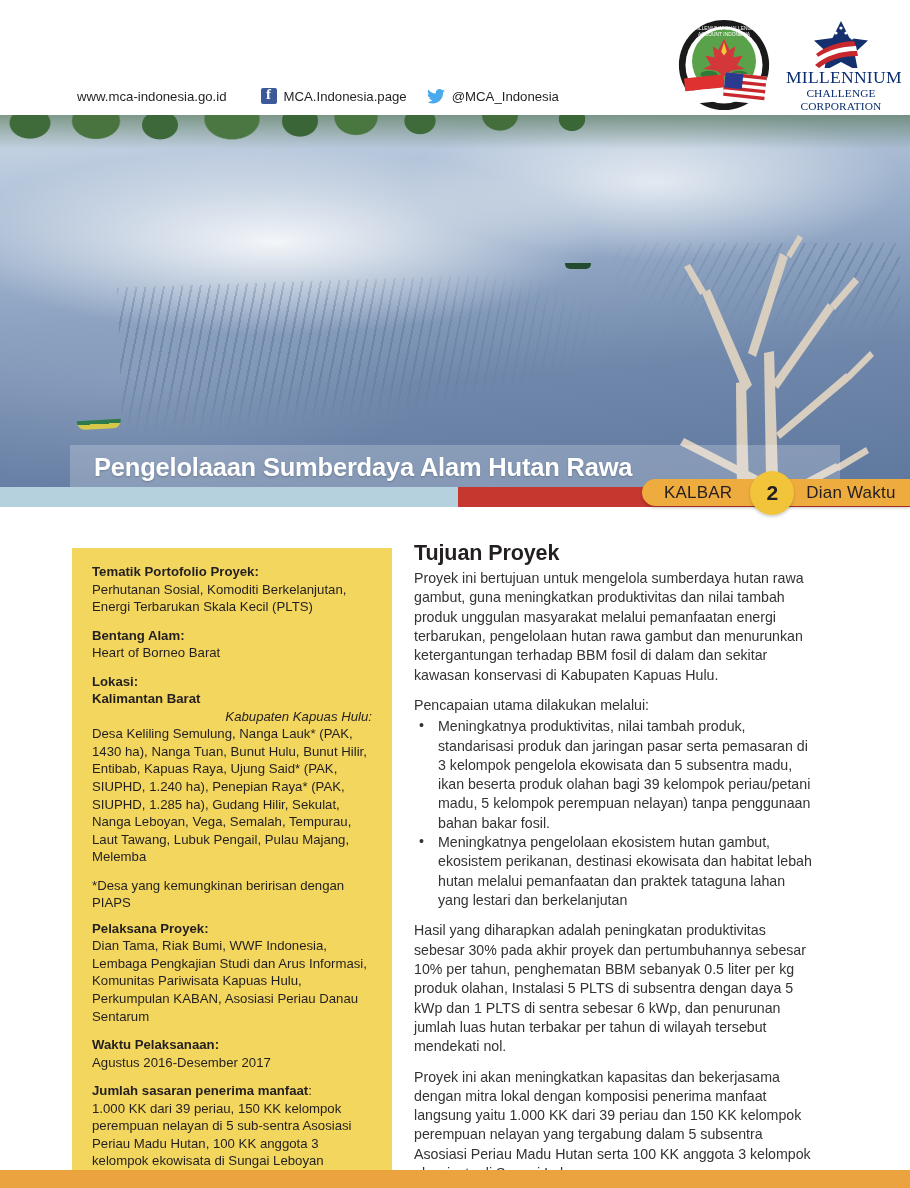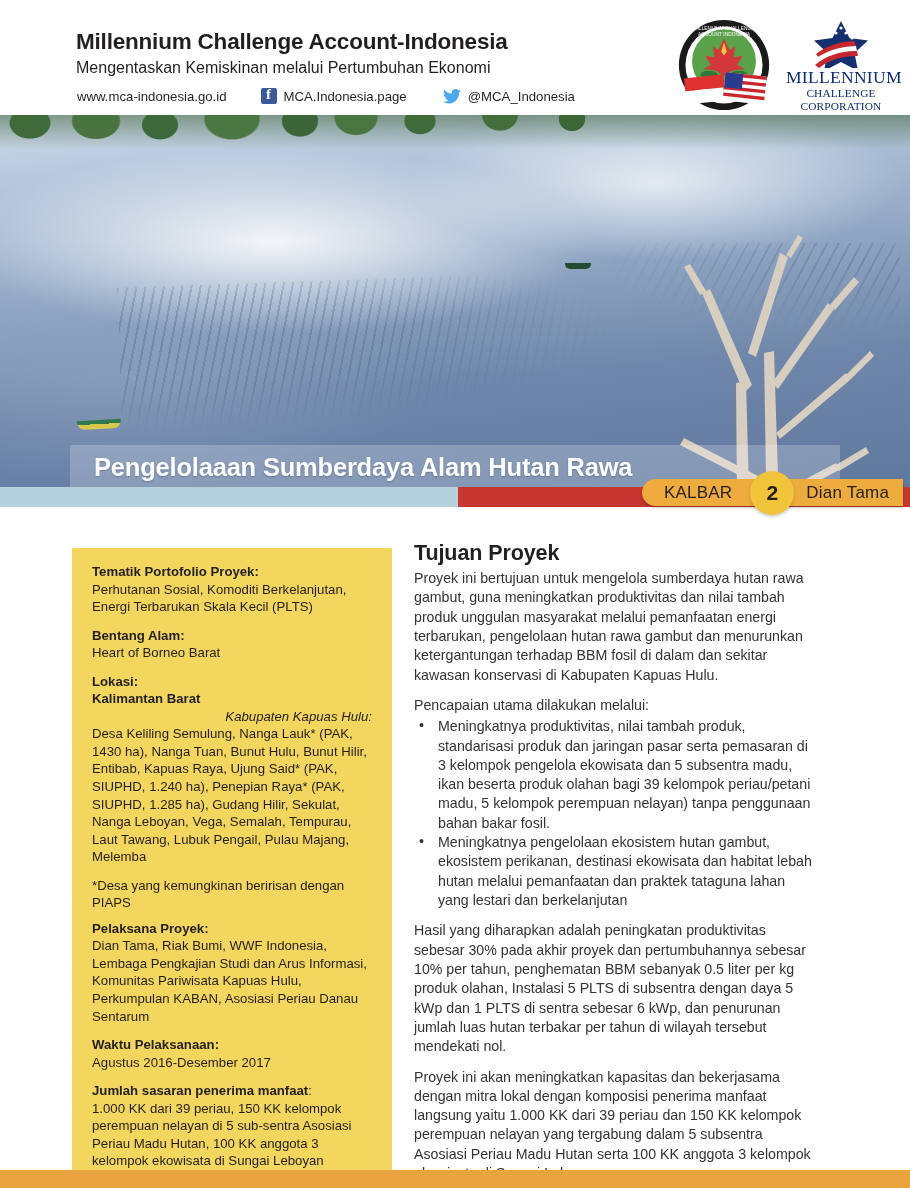--- a/index.html
+++ b/index.html
@@ -46,21 +46,21 @@
     position: absolute;
     left: 77px; top: 88px;
     display: flex;
     align-items: center;
     font-size: 13.2px;
     color: #231f20;
     white-space: nowrap;
   }
   .contact-item { display: flex; align-items: center; }
   .contact-web { margin-right: 34px; }
-  .contact-fb { margin-right: 36px; }
+  .contact-fb { margin-right: 20px; }
   .fb-icon {
     width: 16px; height: 16px;
     background: #3b5998;
     border-radius: 2px;
     margin-right: 7px;
     position: relative;
     flex: none;
   }
   .fb-icon::after {
     content: "f";
@@ -337,24 +337,20 @@
     left: 0; top: 1170px;
     width: 910px; height: 18px;
     background: #eaa33f;
   }
 </style>
 </head>
 <body>
 
 <div class="header">
 
-  <div class="brand-block">
-    <div class="brand-title">Millennium Challenge Account-Indonesia</div>
-    <div class="brand-sub">Mengentaskan Kemiskinan melalui Pertumbuhan Ekonomi</div>
-  </div>
 
   <div class="contact-row">
     <span class="contact-item contact-web">www.mca-indonesia.go.id</span>
     <span class="contact-item contact-fb">
       <span class="fb-icon"></span>
       <span>MCA.Indonesia.page</span>
     </span>
     <span class="contact-item">
       <svg class="tw-icon" viewBox="0 0 24 20">
         <path fill="#4aa8ec" d="M24 2.4a9.6 9.6 0 0 1-2.8.8A4.9 4.9 0 0 0 23.3.5a9.7 9.7 0 0 1-3.1 1.2A4.85 4.85 0 0 0 11.8 6a13.8 13.8 0 0 1-10-5.1 4.9 4.9 0 0 0 1.5 6.5A4.8 4.8 0 0 1 1 6.8v.06a4.85 4.85 0 0 0 3.9 4.75 4.9 4.9 0 0 1-2.2.08 4.86 4.86 0 0 0 4.5 3.37A9.7 9.7 0 0 1 0 17.1a13.7 13.7 0 0 0 7.5 2.2c9 0 13.9-7.5 13.9-13.9v-.63A9.9 9.9 0 0 0 24 2.4z"></path>
@@ -445,21 +441,21 @@
 
 <div class="bar-blue"></div>
 <div class="bar-red"></div>
 
 <div class="badge">
   <span class="badge-region">KALBAR</span>
   <span class="badge-num-wrap">
     <span class="badge-num-circle"></span>
     <span class="badge-num">2</span>
   </span>
-  <span class="badge-person">Dian Tama</span>
+  <span class="badge-person">Dian Waktu</span>
 </div>
 
 <div class="content">
 
   <div class="infobox">
     <p class="ib-h">Tematik Portofolio Proyek:</p>
     <p class="ib-t">Perhutanan Sosial, Komoditi Berkelanjutan, Energi Terbarukan Skala Kecil (PLTS)</p>
 
     <div class="ib-gap"></div>
     <p class="ib-h">Bentang Alam:</p>

